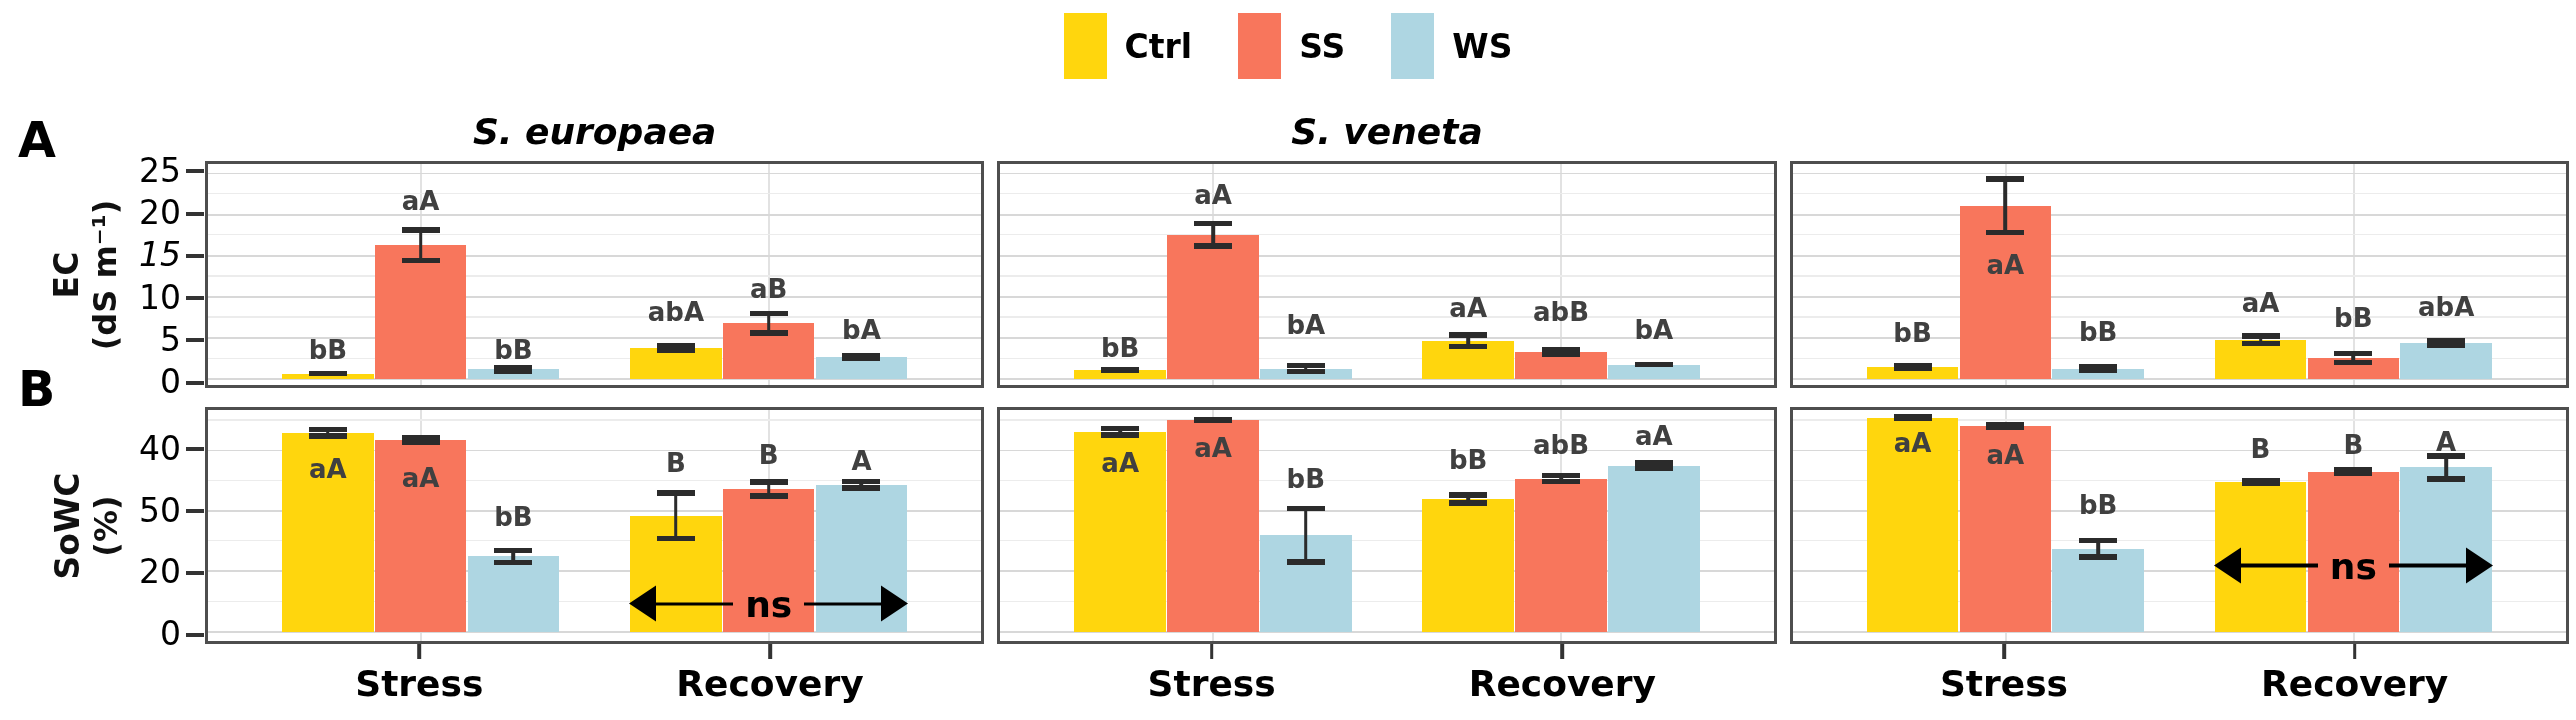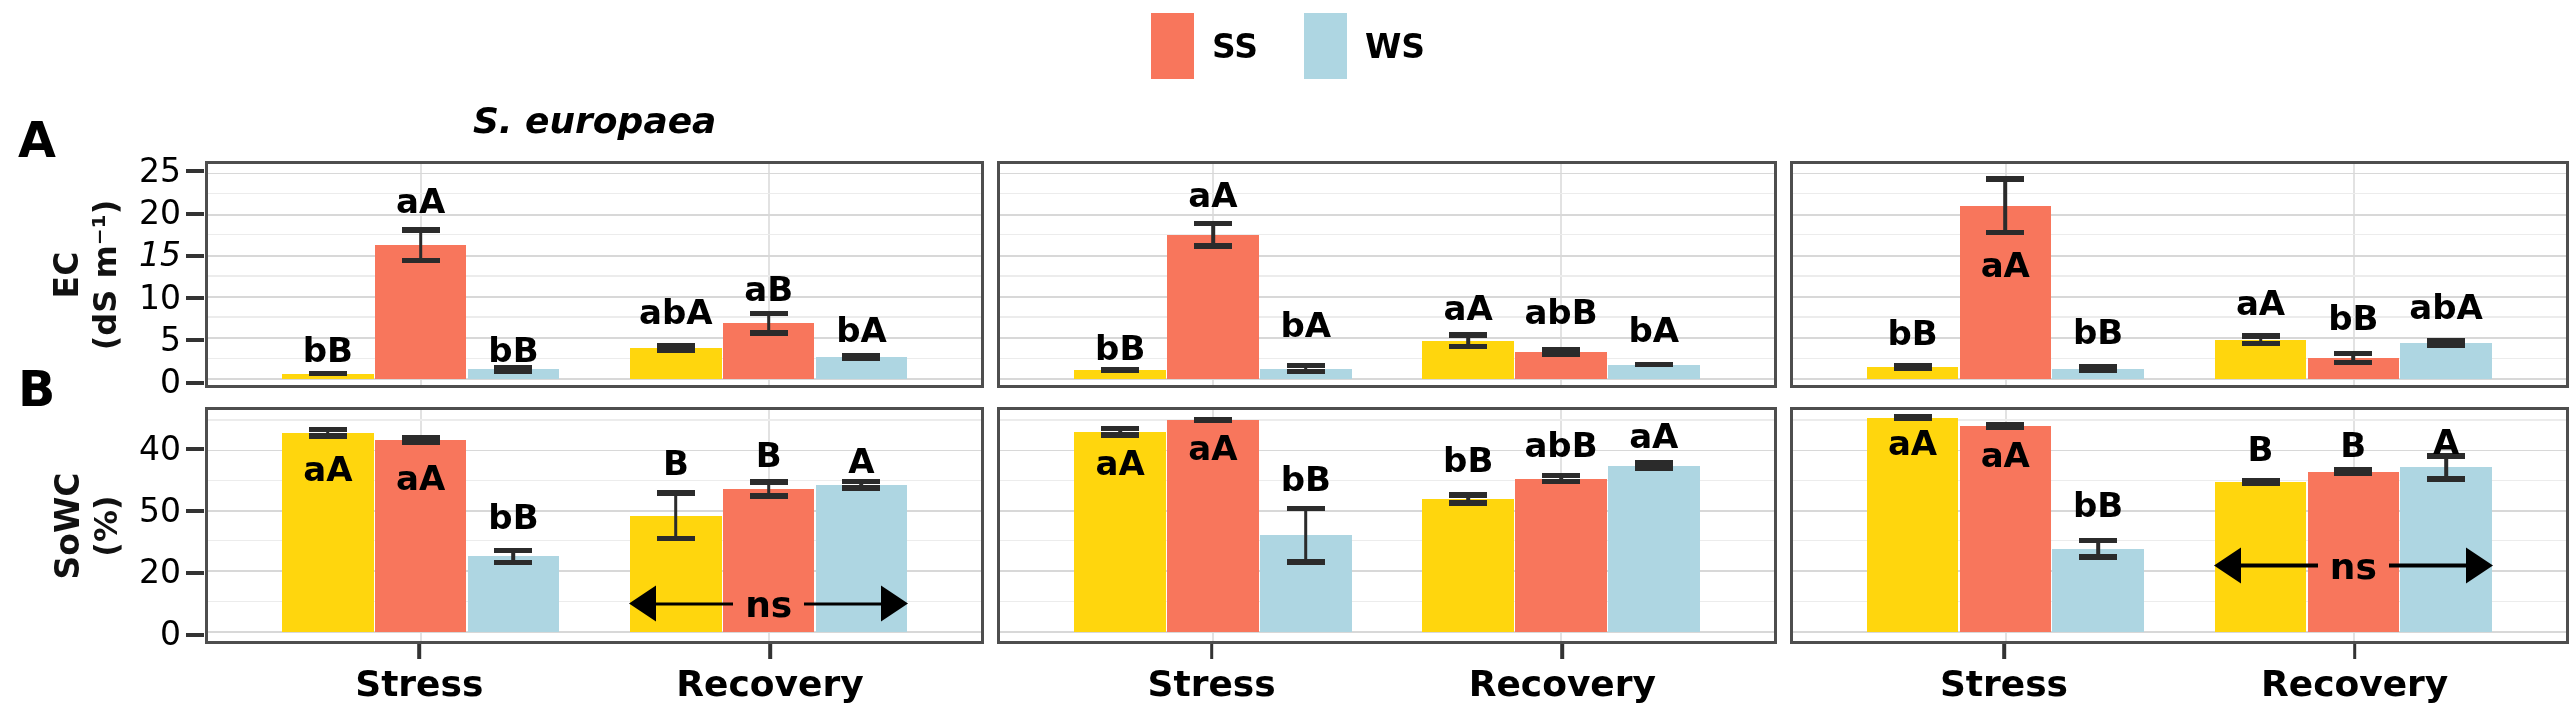--- a/index.html
+++ b/index.html
@@ -7,21 +7,21 @@
     position:relative; width:2576px; height:720px; background:#ffffff;
     font-family:"DejaVu Sans","Liberation Sans",sans-serif; color:#111;
     overflow:hidden;
   }
   
   .legend{position:absolute; top:13px; left:0; right:0; display:flex; justify-content:center; gap:46px;}
   .legend-item{display:flex; align-items:center; gap:18px;}
   .legend-swatch{width:43px; height:66px;}
   .legend-label{font-size:33px; font-weight:600; color:#000;}
   
-  .facet-titles{position:absolute; top:79px; left:205px; width:2364px; height:66px;
+  .facet-titles{position:absolute; top:90px; left:205px; width:2364px; height:66px;
     display:grid; grid-template-columns:1fr 1fr 1fr; gap:13px;}
   .facet-title{display:flex; align-items:flex-end; justify-content:center;
     font-size:36px; font-style:italic; font-weight:600; color:#000; padding-bottom:3.6px;}
   
   .panel-letter{position:absolute; left:18px; font-size:49px; font-weight:700; color:#000;}
   #panel-letter-a{top:112px;}
   #panel-letter-b{top:361px;}
   
   .ylab-wrap{position:absolute; left:24px; width:125px; display:flex; align-items:center; justify-content:center;}
   #ylab-a{top:161px; height:227px;}
@@ -43,21 +43,21 @@
   .vgrid{position:absolute; top:0; bottom:0; width:1.8px; background:#e2e2e2;}
   .hgrid{position:absolute; left:0; right:0; height:1.8px;}
   .hgrid.major{background:#d8d8d8;}
   .hgrid.minor{background:#ececec; height:1.2px;}
   .bar{position:absolute; z-index:2;}
   .errbar{position:absolute; width:38px; z-index:3;}
   .errbar .mid{position:absolute; left:50%; top:0; bottom:0; width:3.6px; transform:translateX(-50%); background:#2b2b2b;}
   .errbar .cap{position:absolute; left:0; right:0; height:5.3px; background:#2b2b2b;}
   .errbar .cap.top{top:0;}
   .errbar .cap.bot{bottom:0;}
-  .sig-letter{position:absolute; z-index:4; font-size:34px; font-weight:700; color:#000000;
+  .sig-letter{position:absolute; z-index:4; font-size:26px; font-weight:700; color:#404040;
     transform:translate(-50%,50%); white-space:nowrap;}
   .ns-annot{position:absolute; z-index:5; display:flex; align-items:center; transform:translateY(50%);}
   .ns-line{flex:1; height:3.6px; background:#000;}
   .ns-label{font-size:36px; font-weight:700; color:#000; margin:0 12px;}
   .arrow-head{width:0; height:0; border-top:18px solid transparent; border-bottom:18px solid transparent;}
   .arrow-head.left{border-right:27px solid #000;}
   .arrow-head.right{border-left:27px solid #000;}
   
   .xaxis{position:absolute; top:644px; left:205px; width:2364px; height:74px;
     display:grid; grid-template-columns:1fr 1fr 1fr; gap:13px;}
@@ -66,31 +66,36 @@
   .xlabel{position:absolute; top:19px; width:249px; transform:translateX(-50%); text-align:center;
     font-size:36px; font-weight:600; color:#000;}
 </style>
 </head>
 <body>
 
 <div id="canvas">
 
   <div class="legend">
     <div class="legend-item">
+      <span class="legend-swatch" style="background: rgb(255, 214, 13);"></span>
+      <span class="legend-label">Ctrl</span>
+    </div>
+    <div class="legend-item">
       <span class="legend-swatch" style="background: rgb(248, 118, 92);"></span>
       <span class="legend-label">SS</span>
     </div>
     <div class="legend-item">
       <span class="legend-swatch" style="background: rgb(174, 214, 226);"></span>
       <span class="legend-label">WS</span>
     </div>
   </div>
 
   <div class="facet-titles">
     <div class="facet-title">S. europaea</div>
+    <div class="facet-title">S. veneta</div>
   </div>
 
   <div class="panel-letter" id="panel-letter-a">A</div>
   <div class="panel-letter" id="panel-letter-b">B</div>
 
   <div class="ylab-wrap" id="ylab-a">
     <div class="ylab-rot">
       <div class="l1">EC</div>
       <div class="l2">(dS m⁻¹)</div>
     </div>

